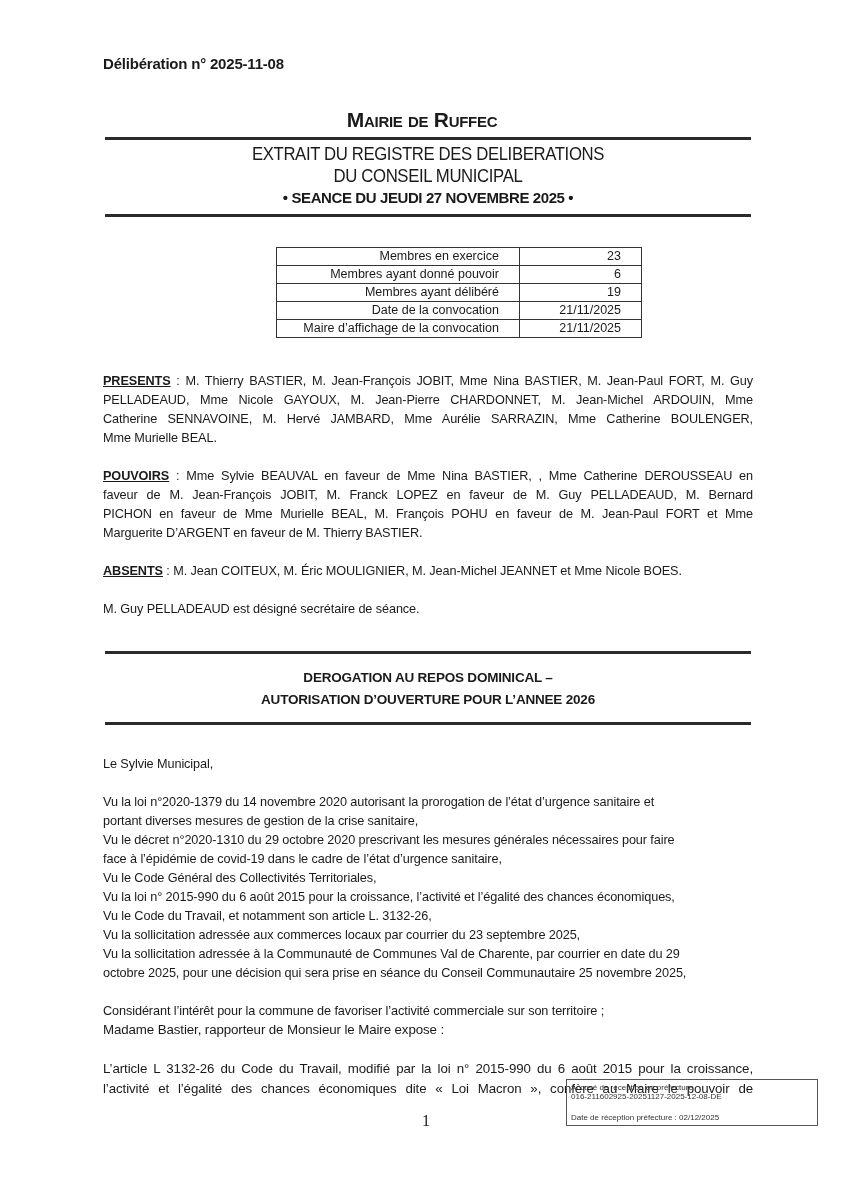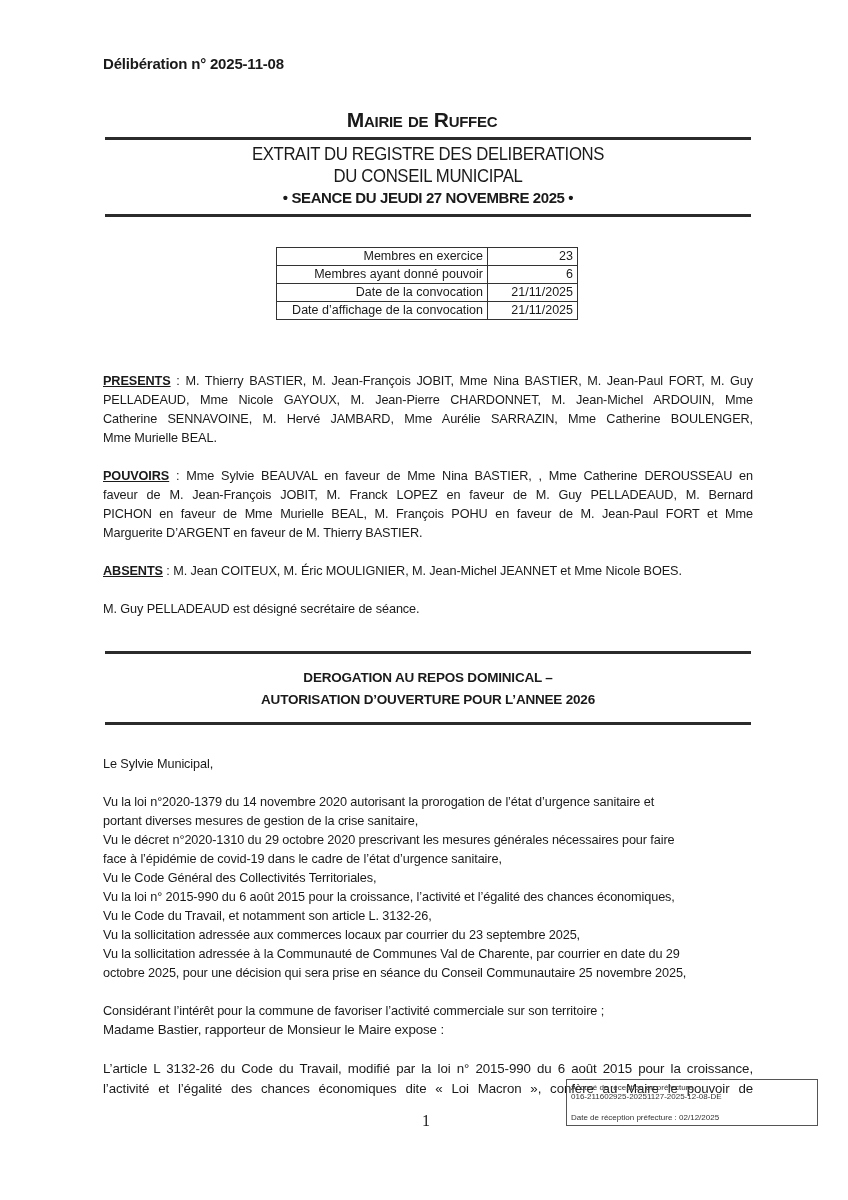--- a/index.html
+++ b/index.html
@@ -7,21 +7,21 @@
            font-family: "Liberation Sans", sans-serif; color: #1a1a1a; }
     .abs { position: absolute; white-space: nowrap; }
     .narrow { font-family: "Liberation Sans Narrow", "Liberation Sans", sans-serif; }
     .ref { left: 103px; top: 55px; font-size: 15px; font-weight: bold; letter-spacing: -0.2px; }
     .mairie { left: 0; width: 844px; top: 108px; text-align: center; font-size: 21px; font-weight: bold;
               letter-spacing: -0.3px; font-variant: small-caps; }
     .rule { position: absolute; left: 105px; width: 646px; height: 3px; background: #2b2b2b; }
     .hdr { left: 0; width: 856px; text-align: center; font-size: 18px; letter-spacing: -0.4px; transform: scaleX(0.93); transform-origin: 428px 0; }
     .seance { left: 0; width: 856px; text-align: center; font-size: 15px; font-weight: bold; letter-spacing: -0.4px; }
     table.stats { position: absolute; left: 276px; top: 247px; border-collapse: collapse; font-size: 12.5px; }
-    table.stats td { border: 1px solid #333; height: 17px; padding: 0 4px; line-height: 17px; text-align: right; }
+    table.stats td { border: 1px solid #333; height: 17px; padding: 0 20px; line-height: 17px; text-align: right; }
     table.stats td.lbl { width: 202px; }
     table.stats td.val { width: 81px; }
     .line { left: 103px; font-size: 12.7px; letter-spacing: -0.1px; }
     .just { width: 650px; text-align: justify; text-align-last: justify; }
     .u { text-decoration: underline; font-weight: bold; }
     .b { font-weight: bold; }
     .sect { left: 0; width: 856px; text-align: center; font-size: 13.5px; font-weight: bold; letter-spacing: -0.2px; }
     .pagenum { left: 422px; top: 1112px; font-family: "Liberation Serif", serif; font-size: 16px; }
     .stamp { position: absolute; left: 566px; top: 1079px; width: 250px; height: 45px; border: 1px solid #555;
              background: transparent; font-family: "Liberation Sans", sans-serif; font-size: 8px; color: #333; }
@@ -42,25 +42,29 @@
   <tbody>
     <tr>
       <td class="lbl">Membres en exercice</td>
       <td class="val">23</td>
     </tr>
     <tr>
       <td class="lbl">Membres ayant donné pouvoir</td>
       <td class="val">6</td>
     </tr>
     <tr>
+      <td class="lbl">Membres ayant délibéré</td>
+      <td class="val">19</td>
+    </tr>
+    <tr>
       <td class="lbl">Date de la convocation</td>
       <td class="val">21/11/2025</td>
     </tr>
     <tr>
-      <td class="lbl">Date d’affichage de la convocation</td>
+      <td class="lbl">Maire d’affichage de la convocation</td>
       <td class="val">21/11/2025</td>
     </tr>
   </tbody>
 </table>
 
 <div class="abs line just narrow" style="top:374px;"><span class="u">PRESENTS</span><span> : M. Thierry BASTIER, M. Jean-François JOBIT, Mme Nina BASTIER, M. Jean-Paul FORT, M. Guy</span></div>
 <div class="abs line just narrow" style="top:393px;">PELLADEAUD, Mme Nicole GAYOUX, M. Jean-Pierre CHARDONNET, M. Jean-Michel ARDOUIN, Mme</div>
 <div class="abs line just narrow" style="top:412px;">Catherine SENNAVOINE, M. Hervé JAMBARD, Mme Aurélie SARRAZIN, Mme Catherine BOULENGER,</div>
 <div class="abs line narrow" style="top:431px;">Mme Murielle BEAL.</div>
 

